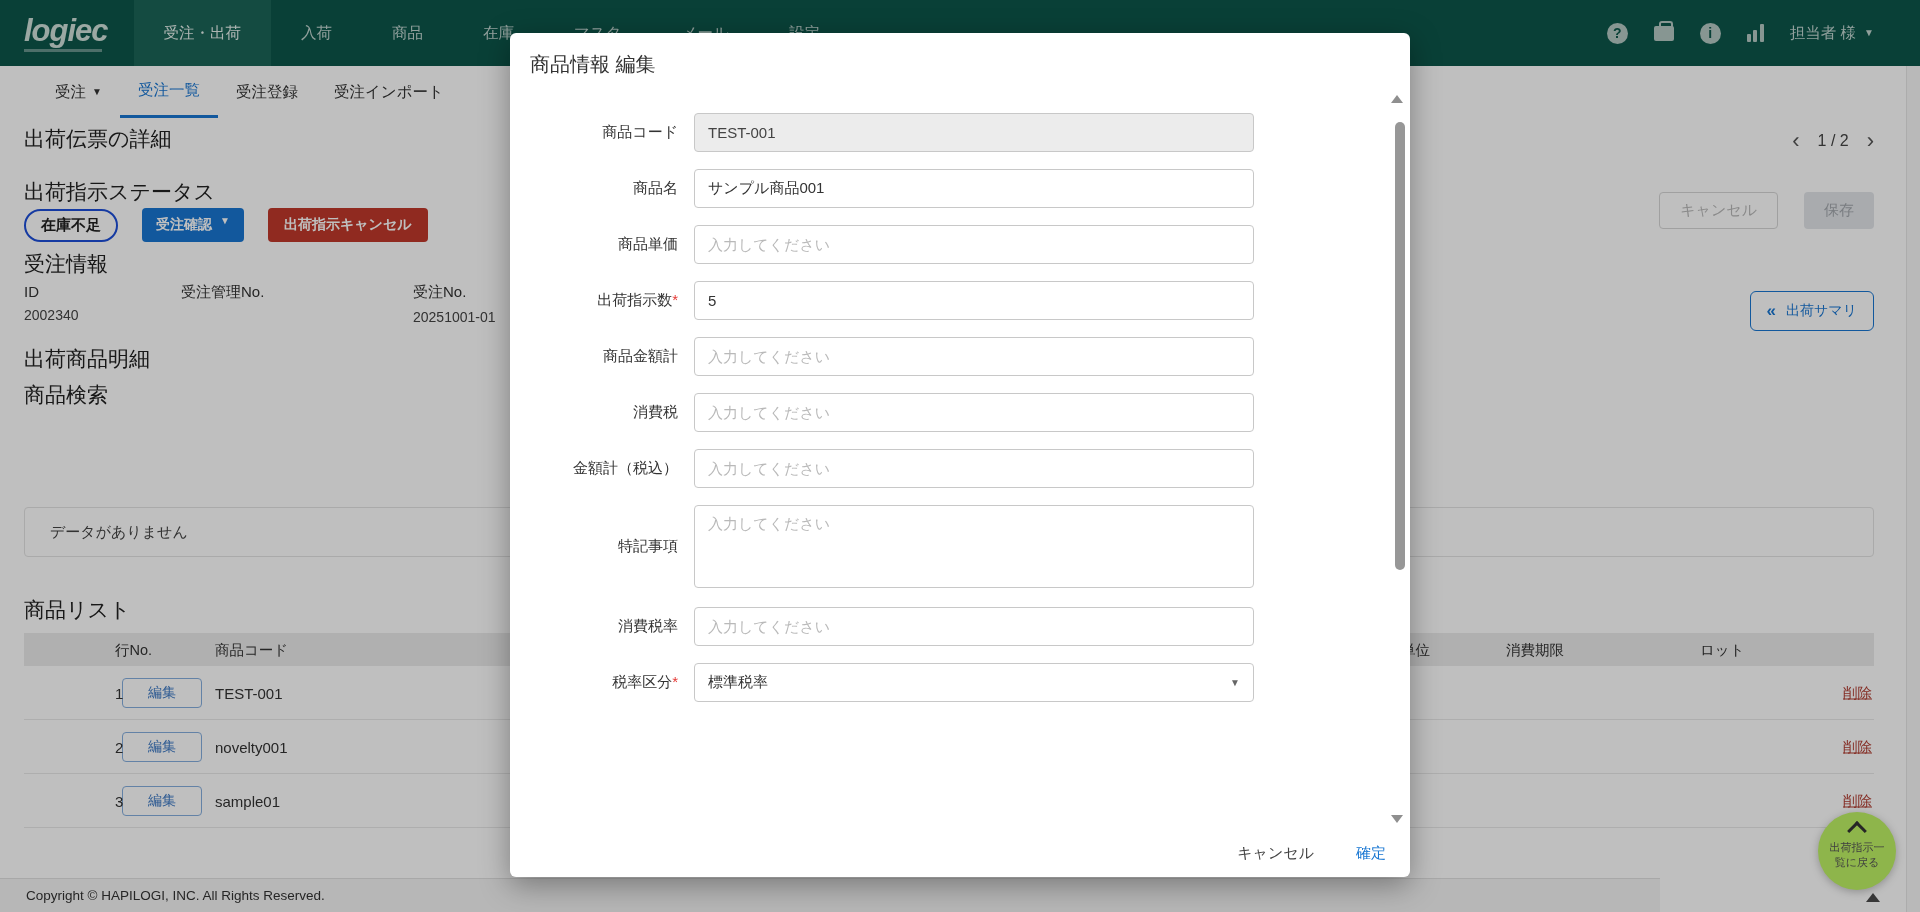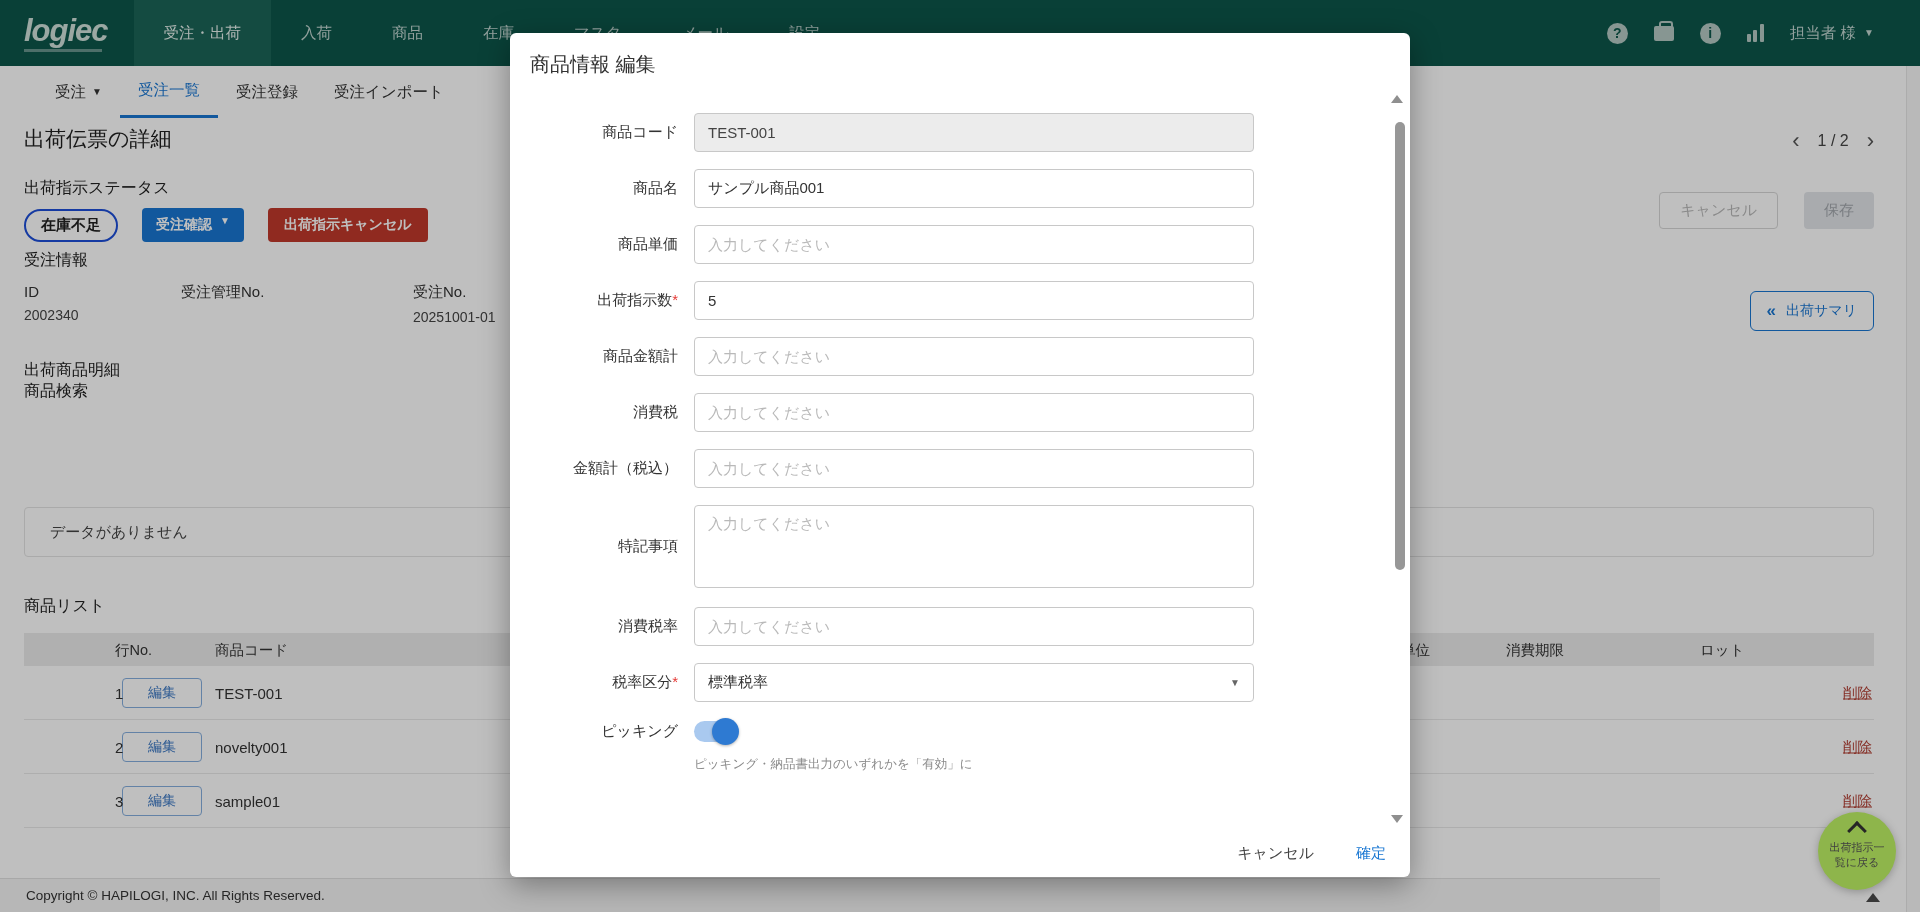--- a/index.html
+++ b/index.html
@@ -44,21 +44,21 @@
             background:#fff; display:flex; align-items:stretch; padding-left:37px; }
   .subnav-item { display:flex; align-items:center; gap:6px; padding:0 18px;
                  font-size:15.5px; color:#333; cursor:pointer; }
   .subnav-item.active { color:#1976d2; border-bottom:3px solid #1976d2; }
 
   
   .page-title { left:24px; top:125px; font-size:21px; color:#1f1f1f; }
   .pagination { right:46px; top:130px; display:flex; align-items:center; gap:18px;
                 font-size:16px; color:#444; }
   .pg-arrow { font-size:22px; color:#555; cursor:pointer; line-height:1; }
-  .section-label { font-size:16px; color:#222; }
+  .section-label { font-size:21px; color:#222; }
   .badges { left:24px; top:208px; display:flex; align-items:center; gap:24px; }
   .badge-outline { border:2px solid #1d4ed8; border-radius:17px; padding:5px 15px;
                    font-size:15px; font-weight:bold; color:#222; background:#fff; }
   .btn-blue { background:#1976d2; color:#fff; border:none; border-radius:4px;
               padding:8px 14px; font-size:14px; font-weight:bold; cursor:pointer;
               display:flex; gap:8px; }
   .btn-red { background:#c0392b; color:#fff; border:none; border-radius:4px;
              padding:8px 16px; font-size:14px; font-weight:bold; cursor:pointer; }
   .top-actions { right:46px; top:192px; display:flex; gap:26px; }
   .btn-cancel-page { background:#fff; border:1px solid #d6d6d6; border-radius:4px;
@@ -269,21 +269,21 @@
     <span class="info-label">受注No.</span>
     <span class="info-value">20251001-01</span>
   </div>
 </div>
 
 <button class="abs btn-summary">
   <span style="font-size:17px; font-weight:bold;">«</span>
   <span>出荷サマリ</span>
 </button>
 
-<div class="abs section-label" style="left:24px; top:360px;">出荷商品明細</div>
+<div class="abs section-label" style="left:24px; top:345px;">出荷商品明細</div>
 <div class="abs section-label" style="left:24px; top:381px;">商品検索</div>
 
 <div class="search-panel">
   <span class="search-label">商品コード or 商品名</span>
   <input class="search-input" placeholder="入力してください" style="">
   <button class="btn-clear">クリア</button>
 </div>
 
 <div class="no-data" style="position:absolute;">
   <span>データがありません</span>
@@ -373,29 +373,20 @@
       <span class="f-label">消費税率</span>
       <input class="f-input" placeholder="入力してください" style="">
     </div>
     <div class="f-row">
       <span class="f-label"><span>税率区分</span><span class="req">*</span></span>
       <div class="f-select">
         <span>標準税率</span>
         <span class="caret-down">▼</span>
       </div>
     </div>
-    <div class="f-row toggle-row">
-      <span class="f-label" style="margin-top:3px;">ピッキング</span>
-      <div>
-        <div class="switch">
-          <div class="knob"></div>
-        </div>
-        <div class="toggle-hint">ピッキング・納品書出力のいずれかを「有効」に</div>
-      </div>
-    </div>
   </div>
 
   <div class="modal-footer">
     <button class="btn-text cancel">キャンセル</button>
     <button class="btn-text confirm">確定</button>
   </div>
 
   <div class="m-scroll-up"></div>
   <div class="m-thumb"></div>
   <div class="m-scroll-down"></div>

